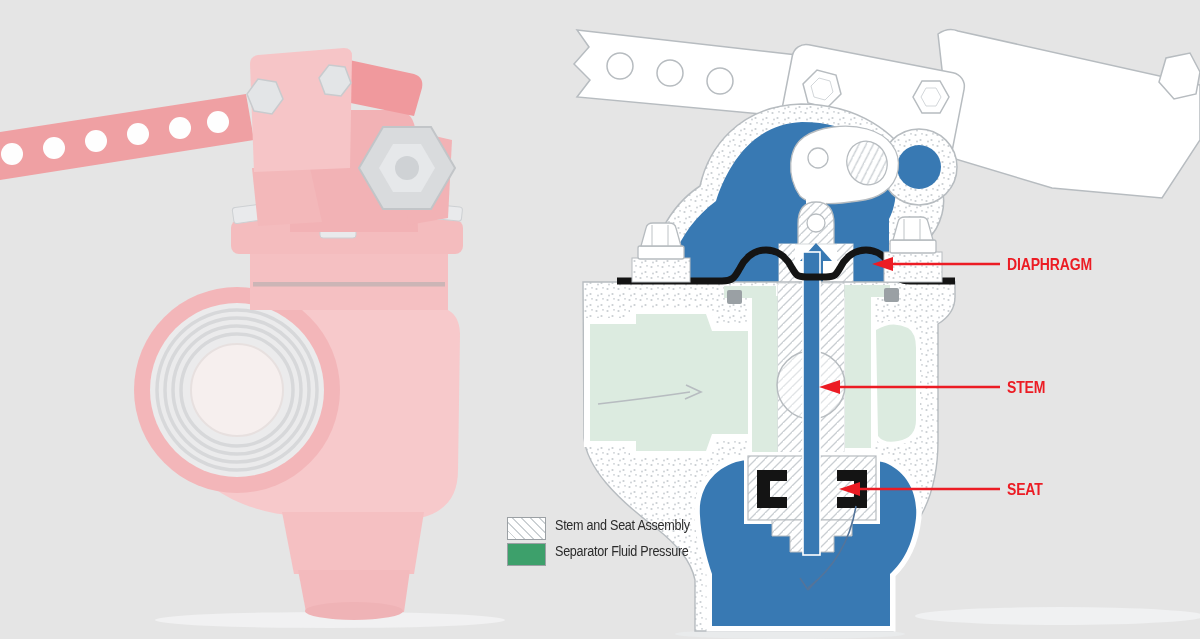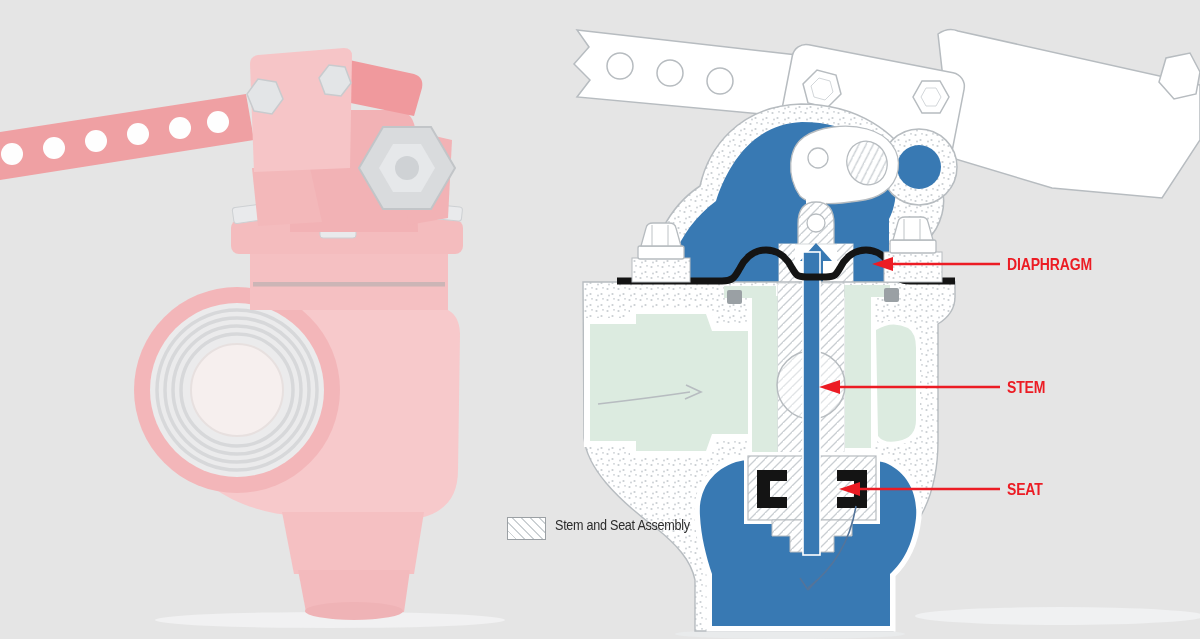--- a/index.html
+++ b/index.html
@@ -231,15 +231,19 @@
 
 <div class="callout co-diaphragm">DIAPHRAGM</div>
 <div class="callout co-stem">STEM</div>
 <div class="callout co-seat">SEAT</div>
 
 <div class="legend">
   <div class="legend-row">
     <div class="swatch swatch-hatch"></div>
     <span class="legend-label">Stem and Seat Assembly</span>
   </div>
+  <div class="legend-row">
+    <div class="swatch swatch-green"></div>
+    <span class="legend-label">Separator Fluid Pressure</span>
+  </div>
 </div>
 
 </div>
 
 </body></html>

